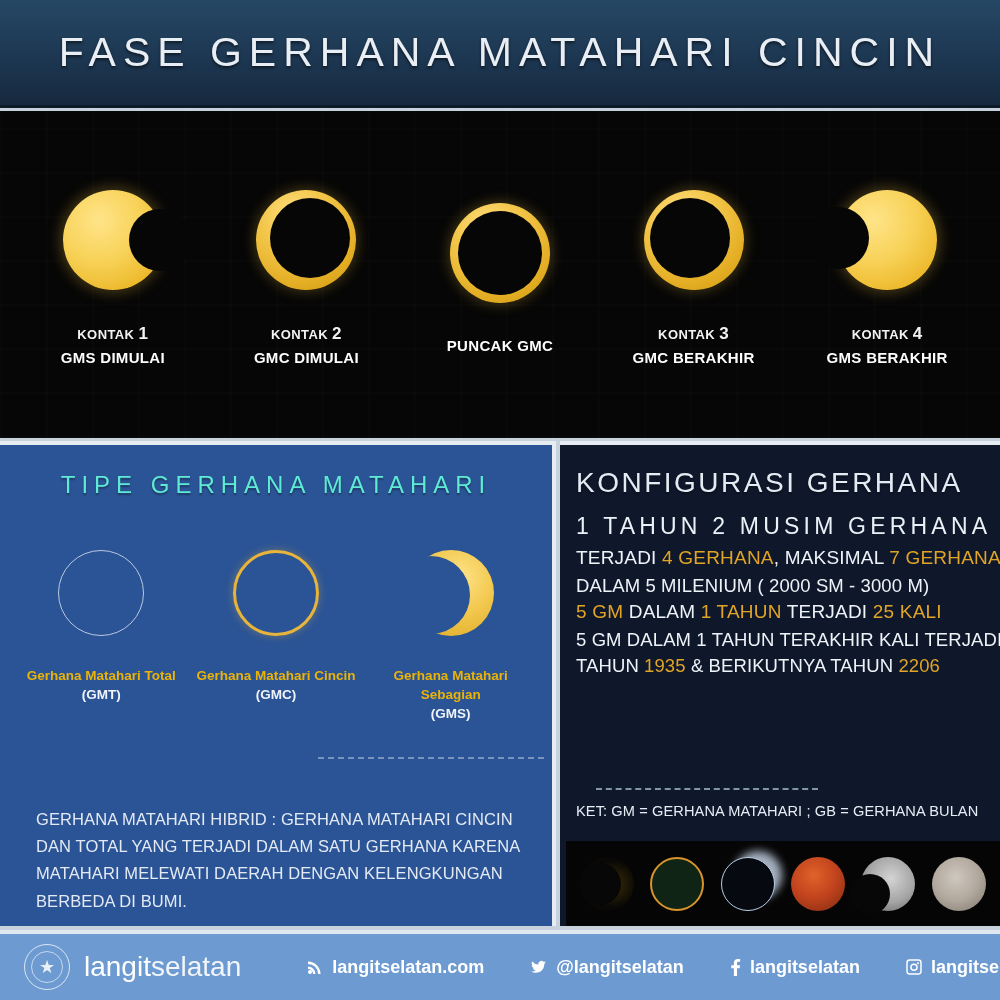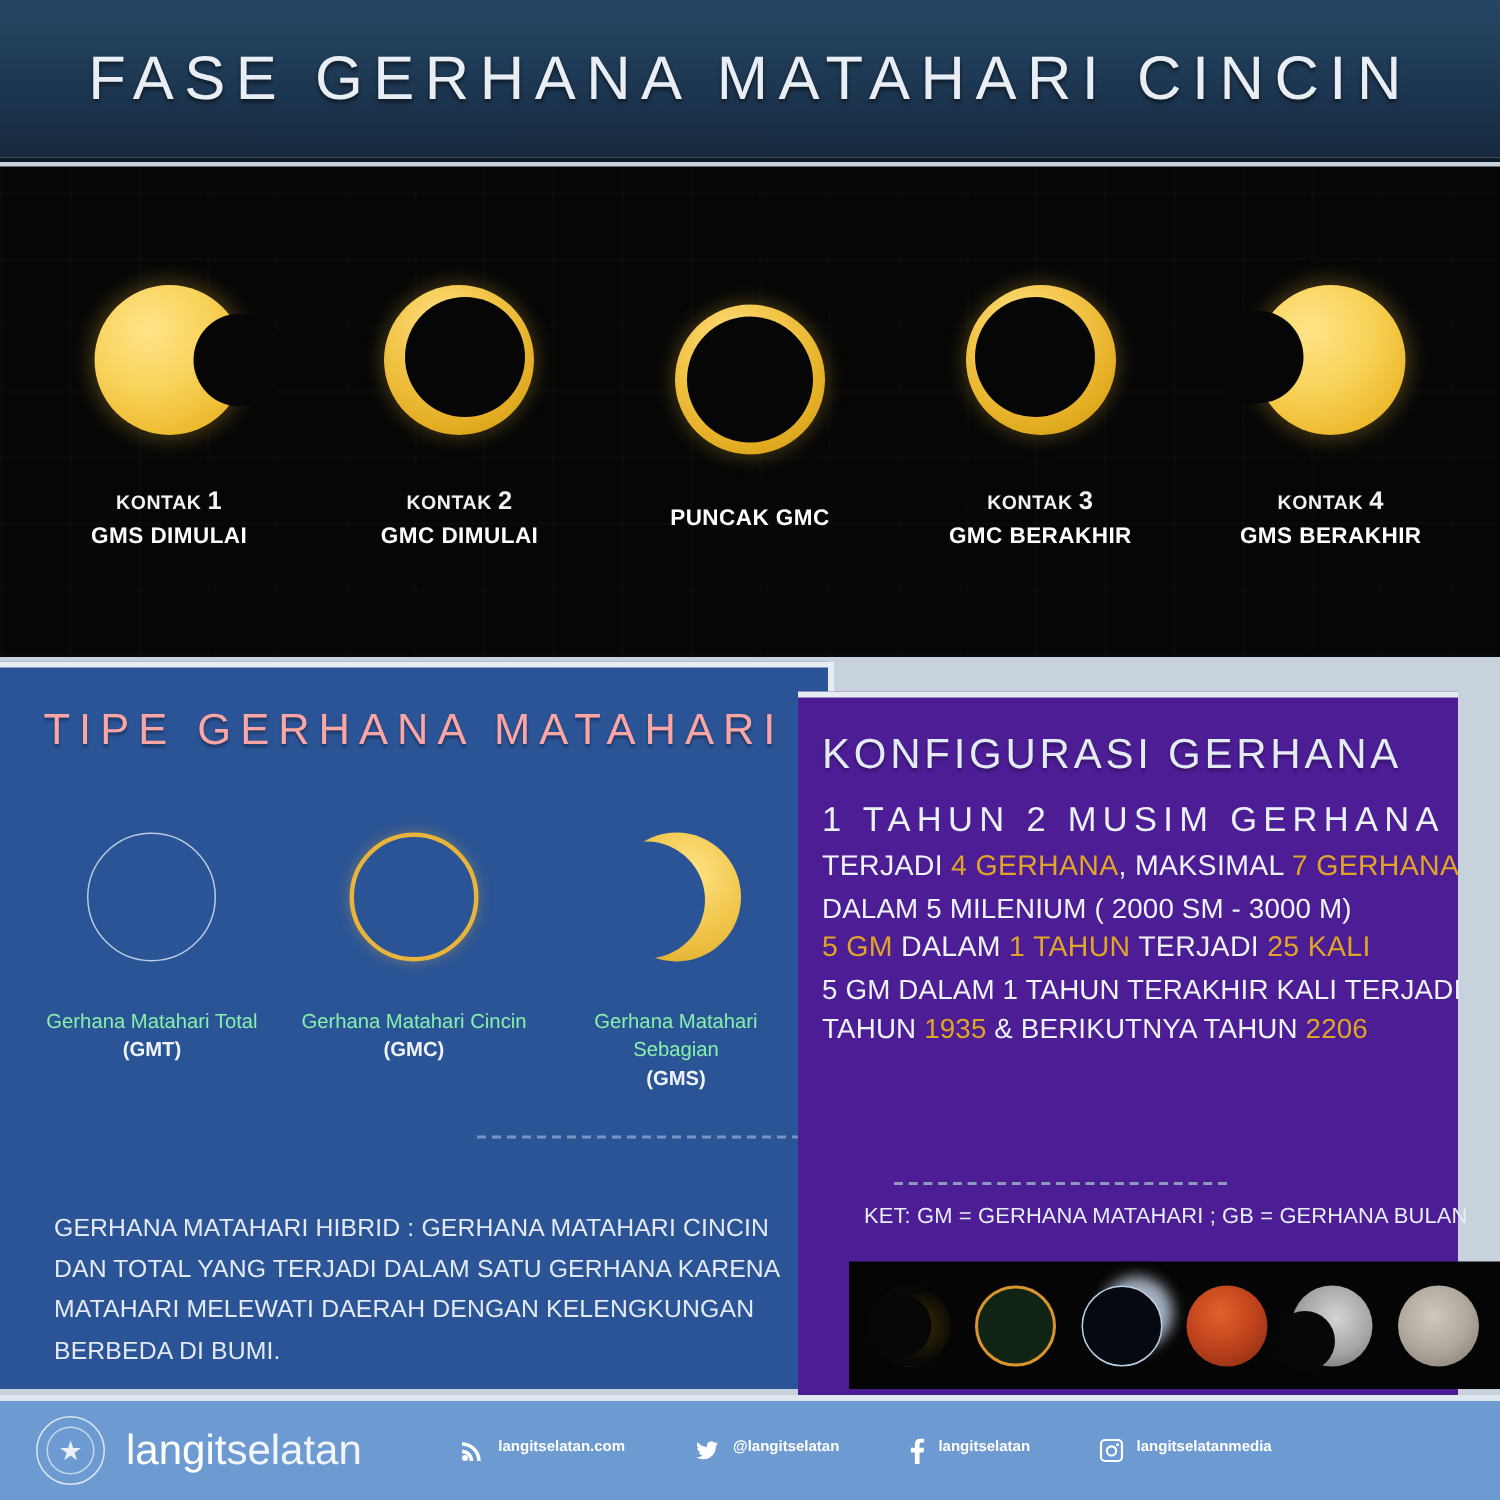--- a/index.html
+++ b/index.html
@@ -68,30 +68,30 @@
   
   .panel-left {
     position:absolute; left:0; top:441px; width:556px; height:485px;
     background:linear-gradient(180deg,#2d5aa0 0%,#2b5496 45%,#27498а 100%);
     background-color:#2b5496;
     border-top:4px solid #e7ecf2;
     border-right:4px solid #e7ecf2;
   }
   .pl-title {
     margin:26px 0 0 0; text-align:center;
-    font-size:29px; letter-spacing:6px; color:#fca5a5; font-weight:400;
+    font-size:24px; letter-spacing:6px; color:#5eead4; font-weight:400;
     text-shadow:0 2px 2px rgba(0,0,0,.35);
   }
   .types {
     margin-top:46px; display:flex; justify-content:space-around; padding:0 14px;
   }
   .type { width:160px; display:flex; flex-direction:column; align-items:center; }
   .type-art { height:96px; display:flex; align-items:center; justify-content:center; }
   .type-caption { margin-top:26px; text-align:center; line-height:1.4; }
-  .type-l1 { font-size:13.5px; font-weight:400; color:#86efac; }
+  .type-l1 { font-size:13.5px; font-weight:700; color:#eab308; }
   .type-l2 { font-size:13.5px; font-weight:700; color:#f0f4fa; }
 
   .gmt-circle {
     width:86px; height:86px; border-radius:50%;
     border:1.6px solid #b9c9e0; background:transparent;
   }
   .gmc-ring {
     width:86px; height:86px; border-radius:50%;
     border:3.4px solid #e8b43a; background:transparent;
     box-shadow:0 0 9px rgba(232,180,58,.35);
@@ -111,24 +111,23 @@
     border-top:2px dashed #93abcd; opacity:.75;
   }
   .pl-body {
     position:absolute; left:36px; top:806px; width:488px;
     font-size:16.5px; line-height:1.65; color:#e3eaf4; font-weight:400;
     letter-spacing:.1px;
   }
 
   
   .panel-right {
-    position:absolute; left:532px; top:441px; width:440px; height:485px;
-    background:#4c1d95;
+    position:absolute; left:560px; top:441px; width:440px; height:485px;
+    background:#0f172a;
     border-top:4px solid #e7ecf2;
-    margin-top:20px;
   }
   .pr-title {
     margin:22px 0 0 16px;
     font-size:28px; letter-spacing:2.5px; color:#e4ecf3; font-weight:400;
     text-shadow:0 2px 2px rgba(0,0,0,.3);
   }
   .pr-lines { margin:14px 0 0 16px; }
   .pr-l { color:#eef3f8; }
   .ln-big { font-size:23px; letter-spacing:4.2px; margin-bottom:7px; color:#eaf1f7; }
   .ln { font-size:19px; margin-bottom:5px; letter-spacing:.2px; white-space:nowrap; }
@@ -170,21 +169,21 @@
     width:32px; height:32px; border-radius:50%;
     border:1px solid rgba(255,255,255,.6);
     display:flex; align-items:center; justify-content:center;
     font-size:18px; color:rgba(255,255,255,.85); line-height:1;
   }
   .brand-txt { margin-left:14px; font-size:28px; color:#fff; line-height:1; }
   .brand-txt .b1 { font-weight:400; }
   .brand-txt .b2 { font-weight:300; color:#f2f6fb; }
 
   .socials { display:flex; align-items:center; margin-left:66px; gap:46px; }
-  .soc { display:flex; align-items:flex-start; gap:9px; color:#fff; font-size:10px; font-weight:600; white-space:nowrap; }
+  .soc { display:flex; align-items:center; gap:9px; color:#fff; font-size:18px; font-weight:600; white-space:nowrap; }
   .soc svg { flex:0 0 auto; }
 </style>
 </head>
 <body>
 
 <div class="page">
 
   <div class="header">
     <div class="header-title">FASE GERHANA MATAHARI CINCIN</div>
   </div>

